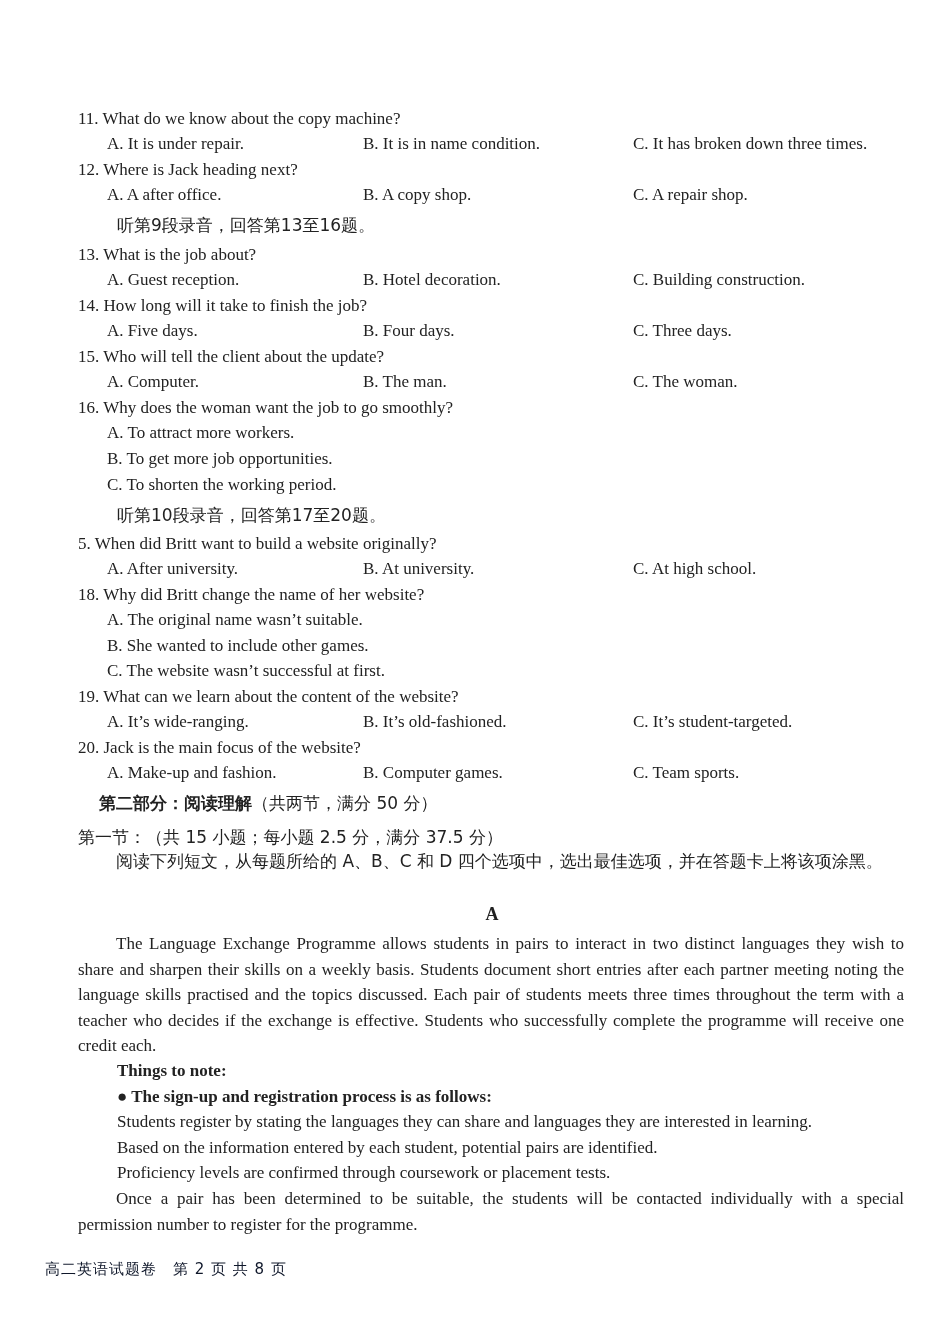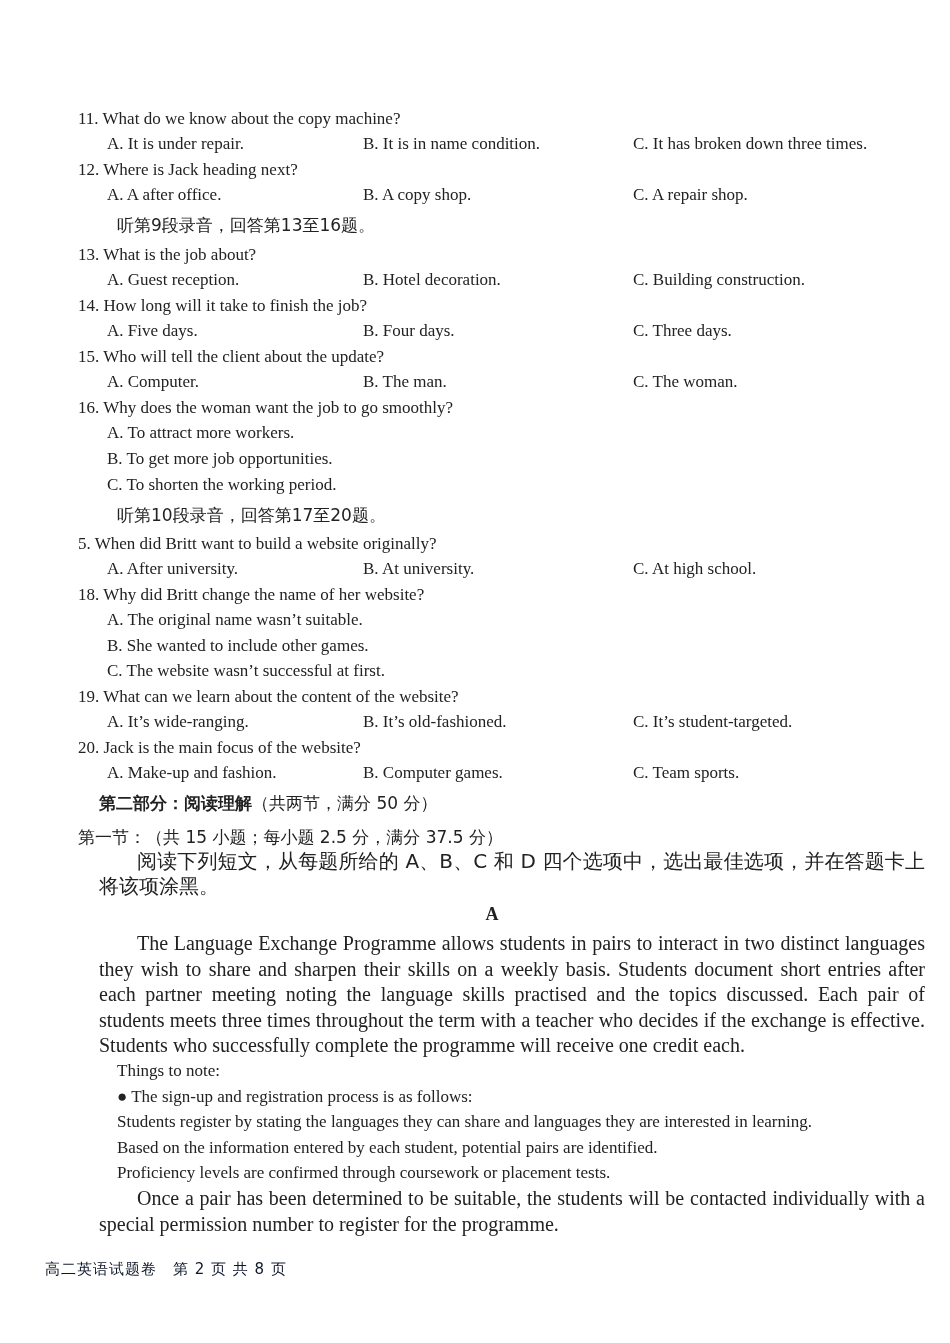--- a/index.html
+++ b/index.html
@@ -14,29 +14,29 @@
     .opt-a { left: 90px; }
     .opt-b { left: 346px; }
     .opt-c { left: 616px; }
     .opt-full { left: 90px; }
     .cn-instr { left: 100px; font-size: 17px; }
     .cn { font-family: "DejaVu Sans", sans-serif; }
     .sec-head { left: 61px; font-size: 17px; }
     .sec-head .bold { font-weight: bold; margin-left: 21px; }
     .para {
       position: absolute; left: 61px; width: 826px;
-      font-size: 20px; line-height: 25.6px; text-align: justify; margin-left: 21px;
+      font-size: 17px; line-height: 25.6px; text-align: justify;
     }
     .indent { text-indent: 38px; }
     .passage-title {
       position: absolute; left: 0; width: 950px; text-align: center;
       top: 904px; font-size: 18px; font-weight: bold;
     }
     .note { position: absolute; left: 100px; font-size: 17px; line-height: 22px; white-space: nowrap; }
-    .bold { font-weight: normal; }
+    .bold { font-weight: bold; }
     .footer {
       position: absolute; left: 0; width: 950px; top: 1260px; text-align: left;
       font-size: 15px; color: #0f172a; letter-spacing: 1px; padding-left: 28px;
     }
   </style>
 </head>
 <body>
 
 <div class="page">
 

